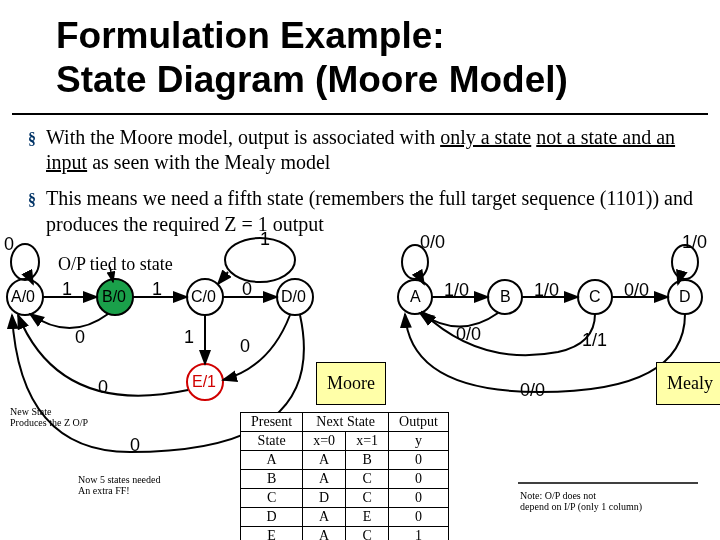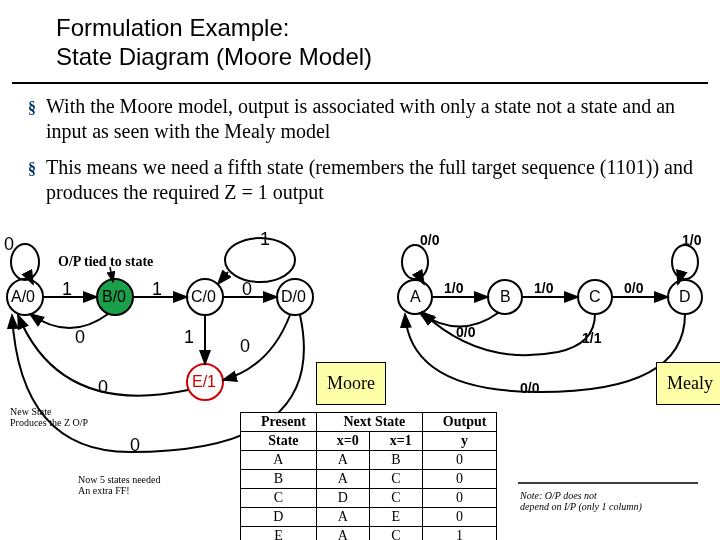--- a/index.html
+++ b/index.html
@@ -1,36 +1,36 @@
 <!DOCTYPE html>
 <html><head>
 <meta charset="utf-8">
 <style>
   * { margin: 0; padding: 0; box-sizing: border-box; }
   body { width: 720px; height: 540px; background: #fff; font-family: Arial, Helvetica, sans-serif; position: relative; overflow: hidden; }
   .title-block { padding: 14px 56px 6px 56px; }
-  .title-block h1 { font-size: 24px; font-weight: normal; line-height: 1.2; color: #000; }
+  .title-block h1 { font-size: 37px; font-weight: bold; line-height: 1.2; color: #000; }
   .title-underline { border-bottom: 2px solid #000; margin: 4px 12px 0 12px; }
   .bullets { padding: 10px 18px 0 28px; }
   .bullet { display: flex; gap: 10px; font-size: 20px; line-height: 1.28; font-family: "Times New Roman", Times, serif; margin-bottom: 10px; }
   .bullet .marker { color: #003366; font-weight: bold; font-size: 16px; margin-top: 4px; }
-  .u { }
+  .u { text-decoration: underline; }
   .diagram { position: absolute; left: 0; top: 232px; width: 720px; height: 308px; }
   .diagram svg { position: absolute; left: 0; top: 0; }
   .lbl { position: absolute; font-family: Arial, sans-serif; }
   .ar18 { font-size: 18px; }
   .ar16 { font-size: 16px; text-align: right; }
-  .ar14 { font-size: 14px; font-weight: bold; }
+  .ar14 { font-size: 18px; }
   .times { font-family: "Times New Roman", Times, serif; }
   .red { color: #d00000; }
   .boxlabel { background: #ffffa8; border: 1.5px solid #000; padding: 10px 10px; font-family: "Times New Roman", Times, serif; font-size: 18px; position: absolute; }
   .note { position: absolute; font-family: "Times New Roman", Times, serif; font-size: 10px; }
   table.truth { position: absolute; border-collapse: collapse; font-family: "Times New Roman", Times, serif; font-size: 14px; background: #fff; }
   table.truth th, table.truth td { border: 1.2px solid #000; padding: 1px 10px; text-align: center; }
-  table.truth th { font-weight: bold; padding-left: 20px; }
+  table.truth th { font-weight: normal; }
 </style>
 </head>
 <body>
 
 <div class="title-block">
   <h1>Formulation Example:</h1>
   <h1>State Diagram (Moore Model)</h1>
 </div>
 <div class="title-underline"></div>
 
@@ -145,21 +145,21 @@
   <span class="lbl ar14" style="left:582px; top:98px;">1/1</span>
   <span class="lbl ar14" style="left:520px; top:148px;">0/0</span>
 
   <div class="boxlabel" style="left:316px; top:130px;">Moore</div>
   <div class="boxlabel" style="left:656px; top:130px;">Mealy</div>
 
   <div class="note" style="left:10px; top:174px; white-space:pre-line;">New State
 Produces the Z O/P</div>
   <div class="note" style="left:78px; top:242px; white-space:pre-line;">Now 5 states needed
 An extra FF!</div>
-  <div class="note" style="left:520px; top:258px; white-space:pre-line;font-style:italic;">Note: O/P does not
+  <div class="note" style="left:520px; top:258px; white-space:pre-line;">Note: O/P does not
 depend on I/P (only 1 column)</div>
   <svg style="left:518px; top:244px;" width="180" height="14">
       <line x1="0" y1="7" x2="180" y2="7" stroke="#000" stroke-width="1.5"></line>
     </svg>
 
   <table class="truth" style="left:240px; top:180px;">
     <thead>
       <tr>
         <th>Present</th>
         <th colspan="2">Next State</th>

